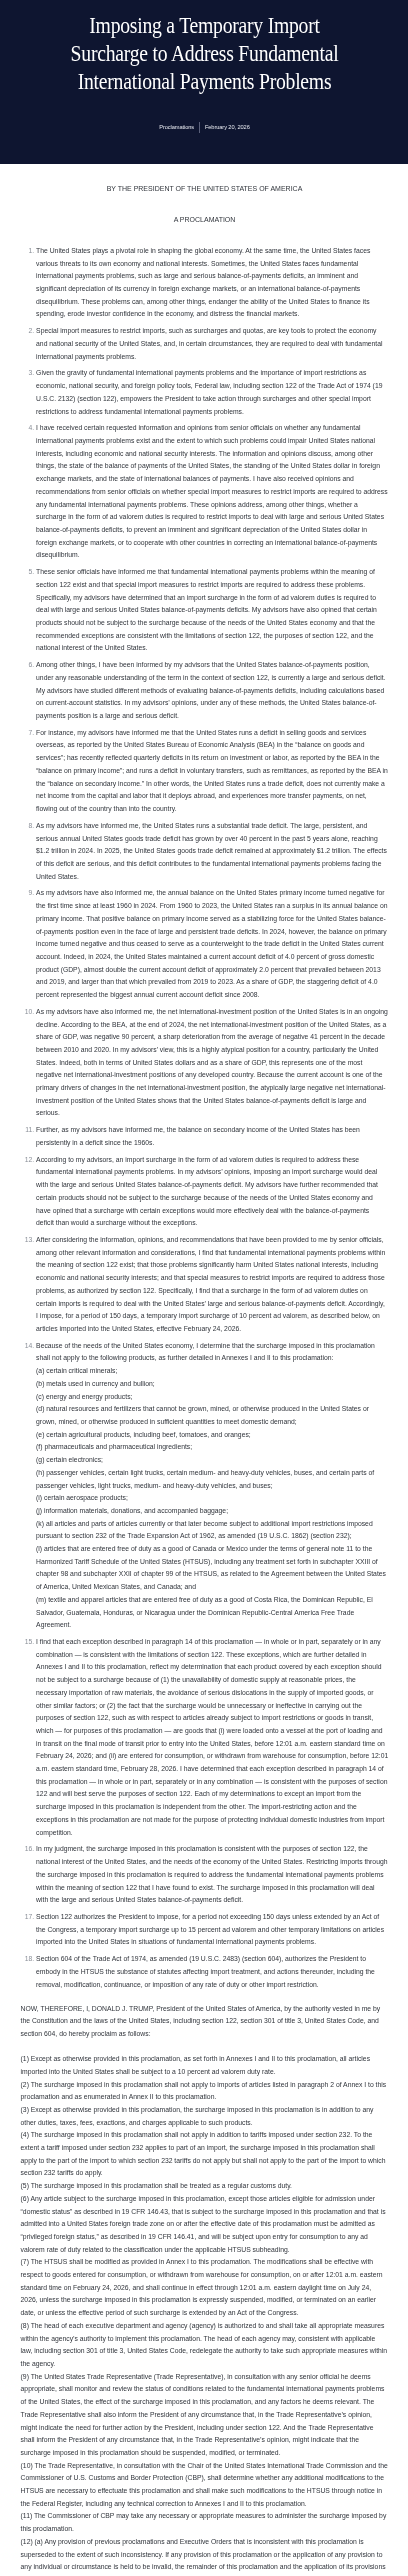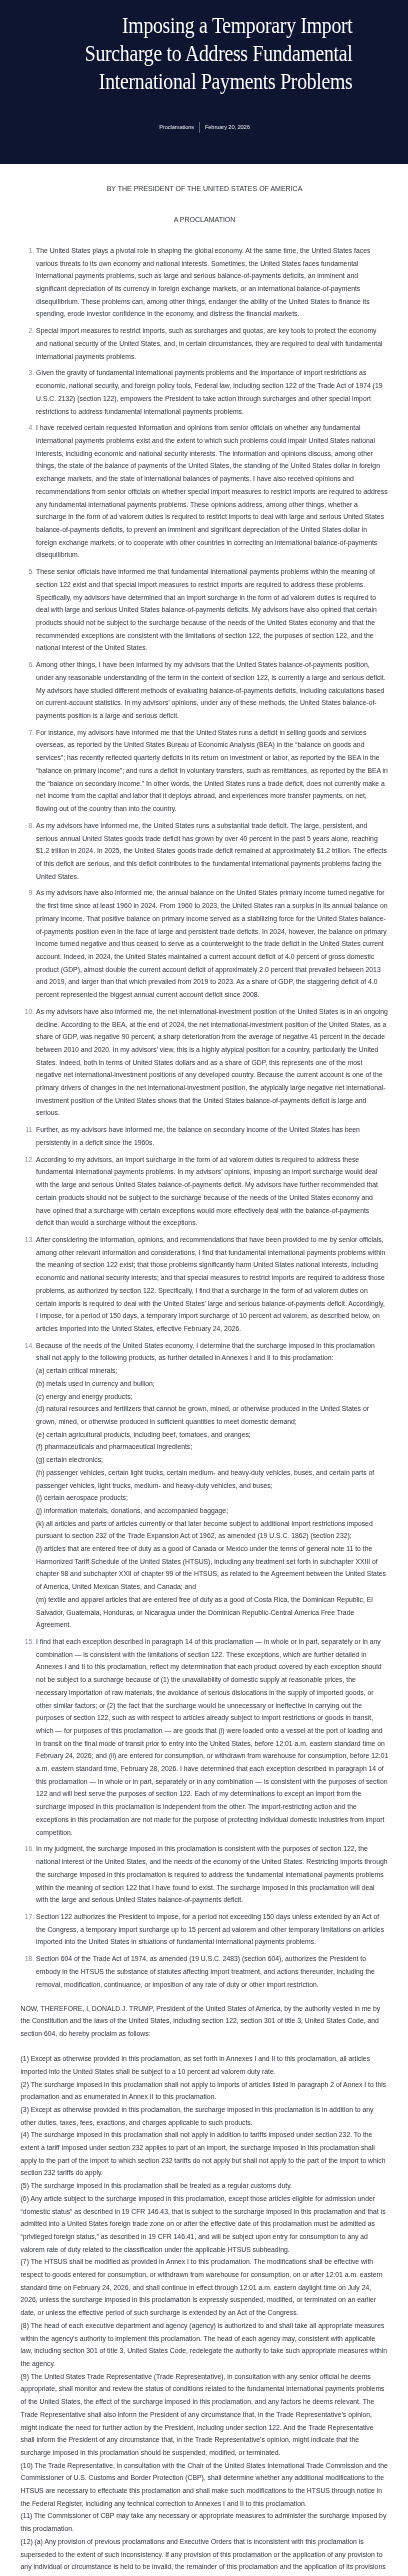--- a/index.html
+++ b/index.html
@@ -2,21 +2,21 @@
 <html style="font-size:8.2px"><head>
 <meta charset="utf-8">
 <style>
   * { box-sizing: border-box; }
   html, body { margin: 0; padding: 0; background: #ffffff; }
   body { width: 409px; font-family: "Liberation Sans", "DejaVu Sans", sans-serif; color: #2b2f36; }
   .hero {
     background: #0e1530;
     height: 164px;
     padding-top: 11.3px;
-    text-align: right;
+    text-align: center;
   }
   .hero-title {
     margin: 0 auto;
     width: 361px;
     font-family: "Liberation Serif", "DejaVu Serif", serif;
     font-weight: normal;
     color: #ffffff;
     font-size: 24px;
     line-height: 28px;
     letter-spacing: -0.3px;

